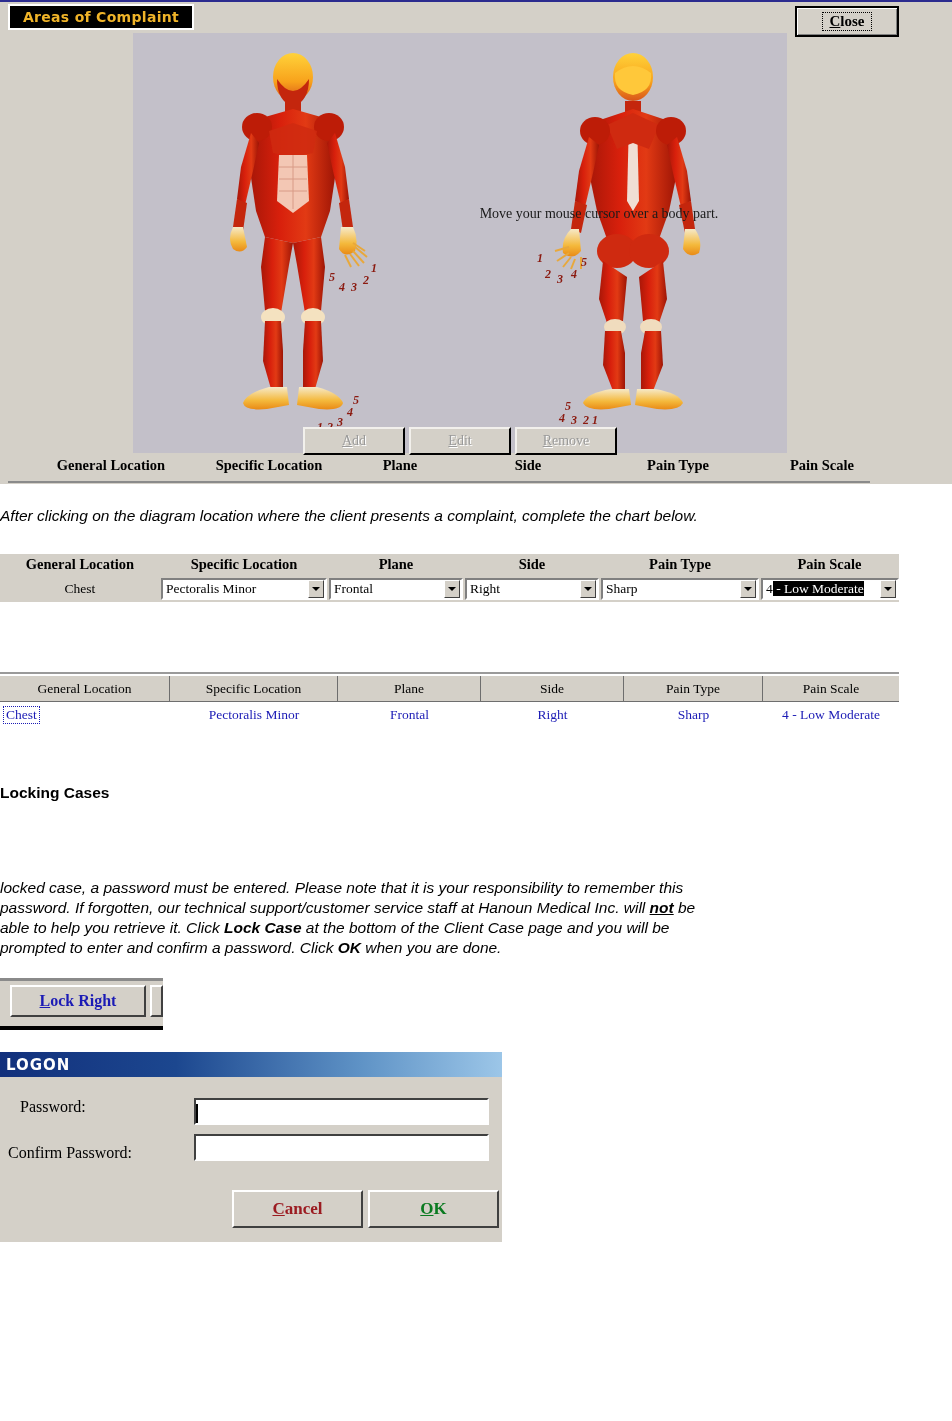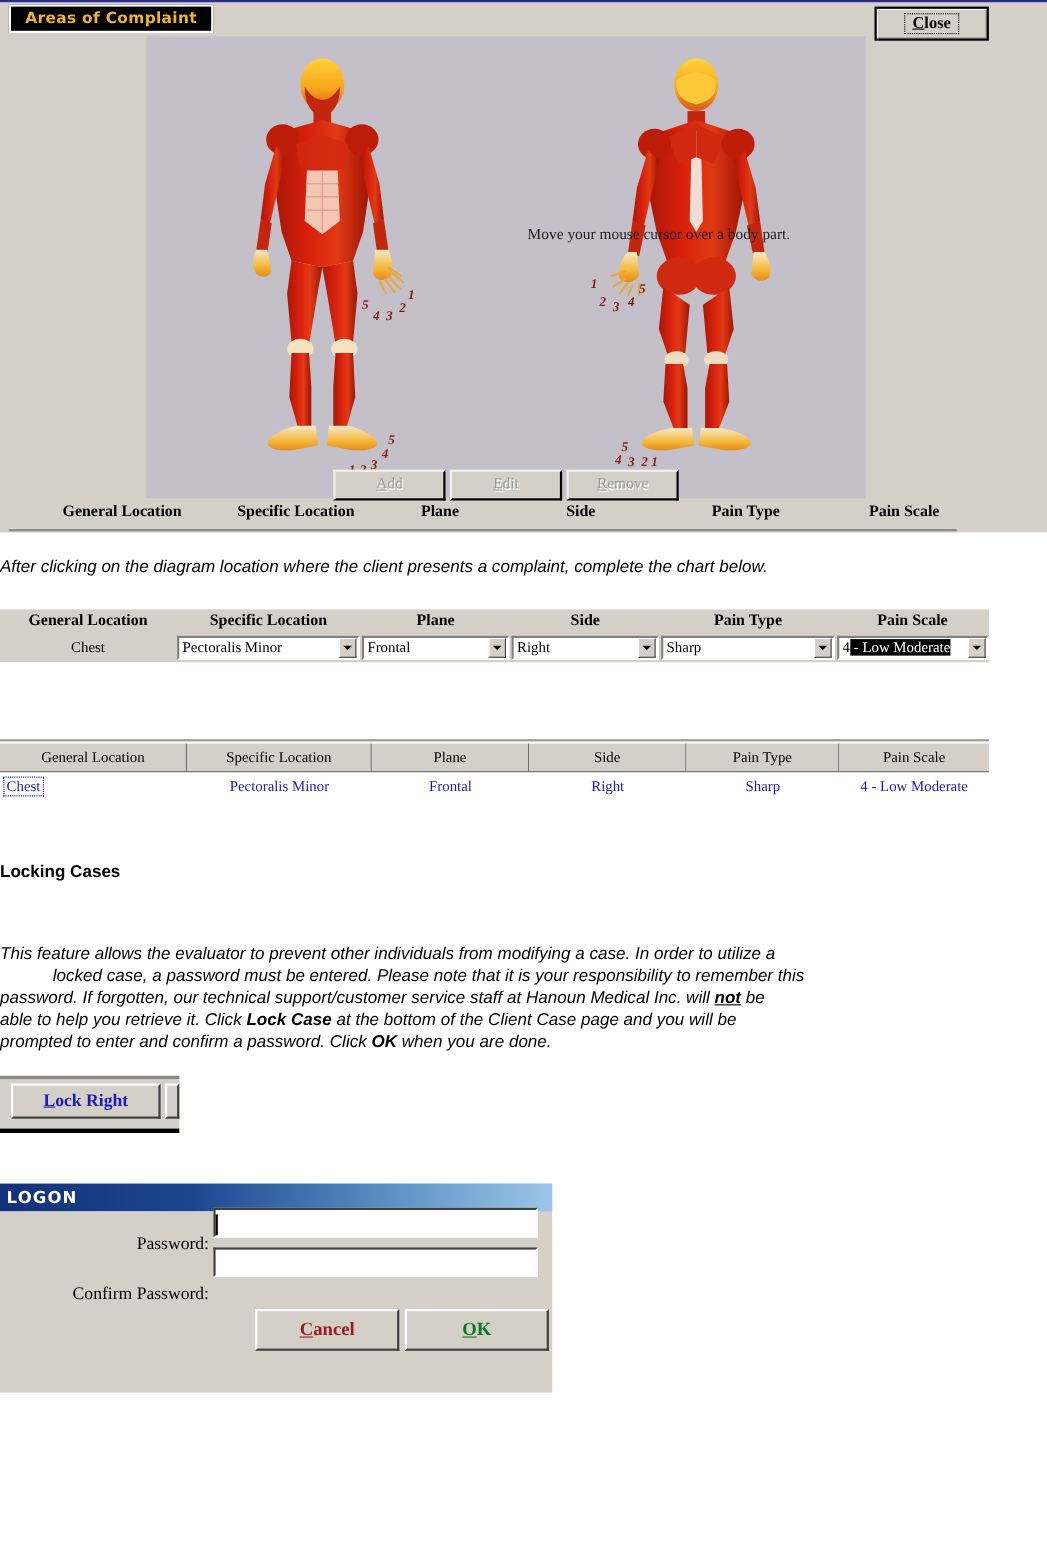--- a/index.html
+++ b/index.html
@@ -56,24 +56,24 @@
 
   
   #lockstrip{position:absolute;left:0;top:978px;width:163px;height:52px;background:#d4d0c8;border-bottom:4px solid #000;box-sizing:border-box;}
   #lockstrip:before{content:"";position:absolute;left:0;top:0;width:163px;height:3px;background:#8a8a8a;}
   #lock-btn{position:absolute;left:10px;top:7px;width:136px;height:32px;background:#d4d0c8;border:2px solid;border-color:#fff #404040 #404040 #fff;box-sizing:border-box;display:flex;align-items:center;justify-content:center;cursor:pointer;}
   #lock-btn span{font-family:"Liberation Serif",serif;font-weight:bold;font-size:16px;color:#1b1bb5;}
   #lock-btn u{text-decoration:underline;}
   #lock-btn-partial{position:absolute;left:150px;top:7px;width:13px;height:32px;background:#d4d0c8;border:2px solid;border-color:#fff #404040 #404040 #fff;box-sizing:border-box;}
 
   
-  #logon{position:absolute;left:0;top:1052px;width:502px;height:190px;background:#d4d0c8;box-sizing:border-box;margin-top:24px;}
+  #logon{position:absolute;left:0;top:1052px;width:502px;height:190px;background:#d4d0c8;box-sizing:border-box;}
   #logon-title{position:absolute;left:0;top:0;width:502px;height:25px;background:linear-gradient(to right,#12307c 0%,#1c478f 35%,#5f93c6 72%,#9cc6e8 100%);display:flex;align-items:center;}
   #logon-title-text{color:#fff;font-family:"DejaVu Sans",sans-serif;font-weight:bold;font-size:15px;letter-spacing:1px;padding-left:6px;}
-  .lbl{position:absolute;font-family:"Liberation Serif",serif;font-size:16px;color:#000;text-align:right;}
+  .lbl{position:absolute;font-family:"Liberation Serif",serif;font-size:16px;color:#000;text-align:left;}
   .txtfield{position:absolute;height:27px;background:#fff;border:2px solid;border-color:#404040 #fff #fff #404040;box-sizing:border-box;cursor:text;}
   #caret{position:absolute;left:196px;top:1104px;width:2px;height:19px;background:#000;}
   .dlg-btn{position:absolute;height:38px;background:#d4d0c8;border:2px solid;border-color:#fff #404040 #404040 #fff;box-sizing:border-box;display:flex;align-items:center;justify-content:center;cursor:pointer;font-family:"Liberation Serif",serif;font-weight:bold;font-size:17px;}
   .dlg-btn u{text-decoration:underline;}
 
   
   #pageno{position:absolute;left:80px;top:1396px;font-family:"Liberation Sans",sans-serif;font-size:15px;color:#000;margin-top:24px;}
 </style>
 </head>
 <body>
@@ -326,22 +326,21 @@
       <div class="gc" style="width:168px;">Pectoralis Minor</div>
       <div class="gc" style="width:143px;">Frontal</div>
       <div class="gc" style="width:143px;">Right</div>
       <div class="gc" style="width:139px;">Sharp</div>
       <div class="gc" style="width:136px;">4 - Low Moderate</div>
     </div>
   </div>
 
   <h3 class="sect" style="left:0;top:784px;">Locking Cases</h3>
 
-  <div class="para" style="left:0;top:858px;width:952px;">This feature allows the evaluator to prevent other individuals from modifying a case.  In order to utilize a</div>
-  <div class="para" style="left:0;top:878px;width:872px;padding-left:48px;">locked case, a password must be entered. Please note that it is your responsibility to remember this</div>
+  <div class="para" style="left:0;top:878px;width:872px;">locked case, a password must be entered. Please note that it is your responsibility to remember this</div>
   <div class="para" style="left:0;top:898px;width:952px;"><span>password.  If forgotten, our technical support/customer service staff at Hanoun Medical Inc. will </span><u>not</u><span> be</span></div>
   <div class="para" style="left:0;top:918px;width:952px;"><span>able to help you retrieve it. Click </span><b>Lock Case</b><span> at the bottom of the Client Case page and you will be</span></div>
   <div class="para" style="left:0;top:938px;width:952px;"><span>prompted to enter and confirm a password.  Click </span><b>OK</b><span> when you are done.</span></div>
 
   <div id="lockstrip">
     <div id="lock-btn">
       <span><u>L</u><span>ock Right</span></span>
     </div>
     <div id="lock-btn-partial"></div>
   </div>

